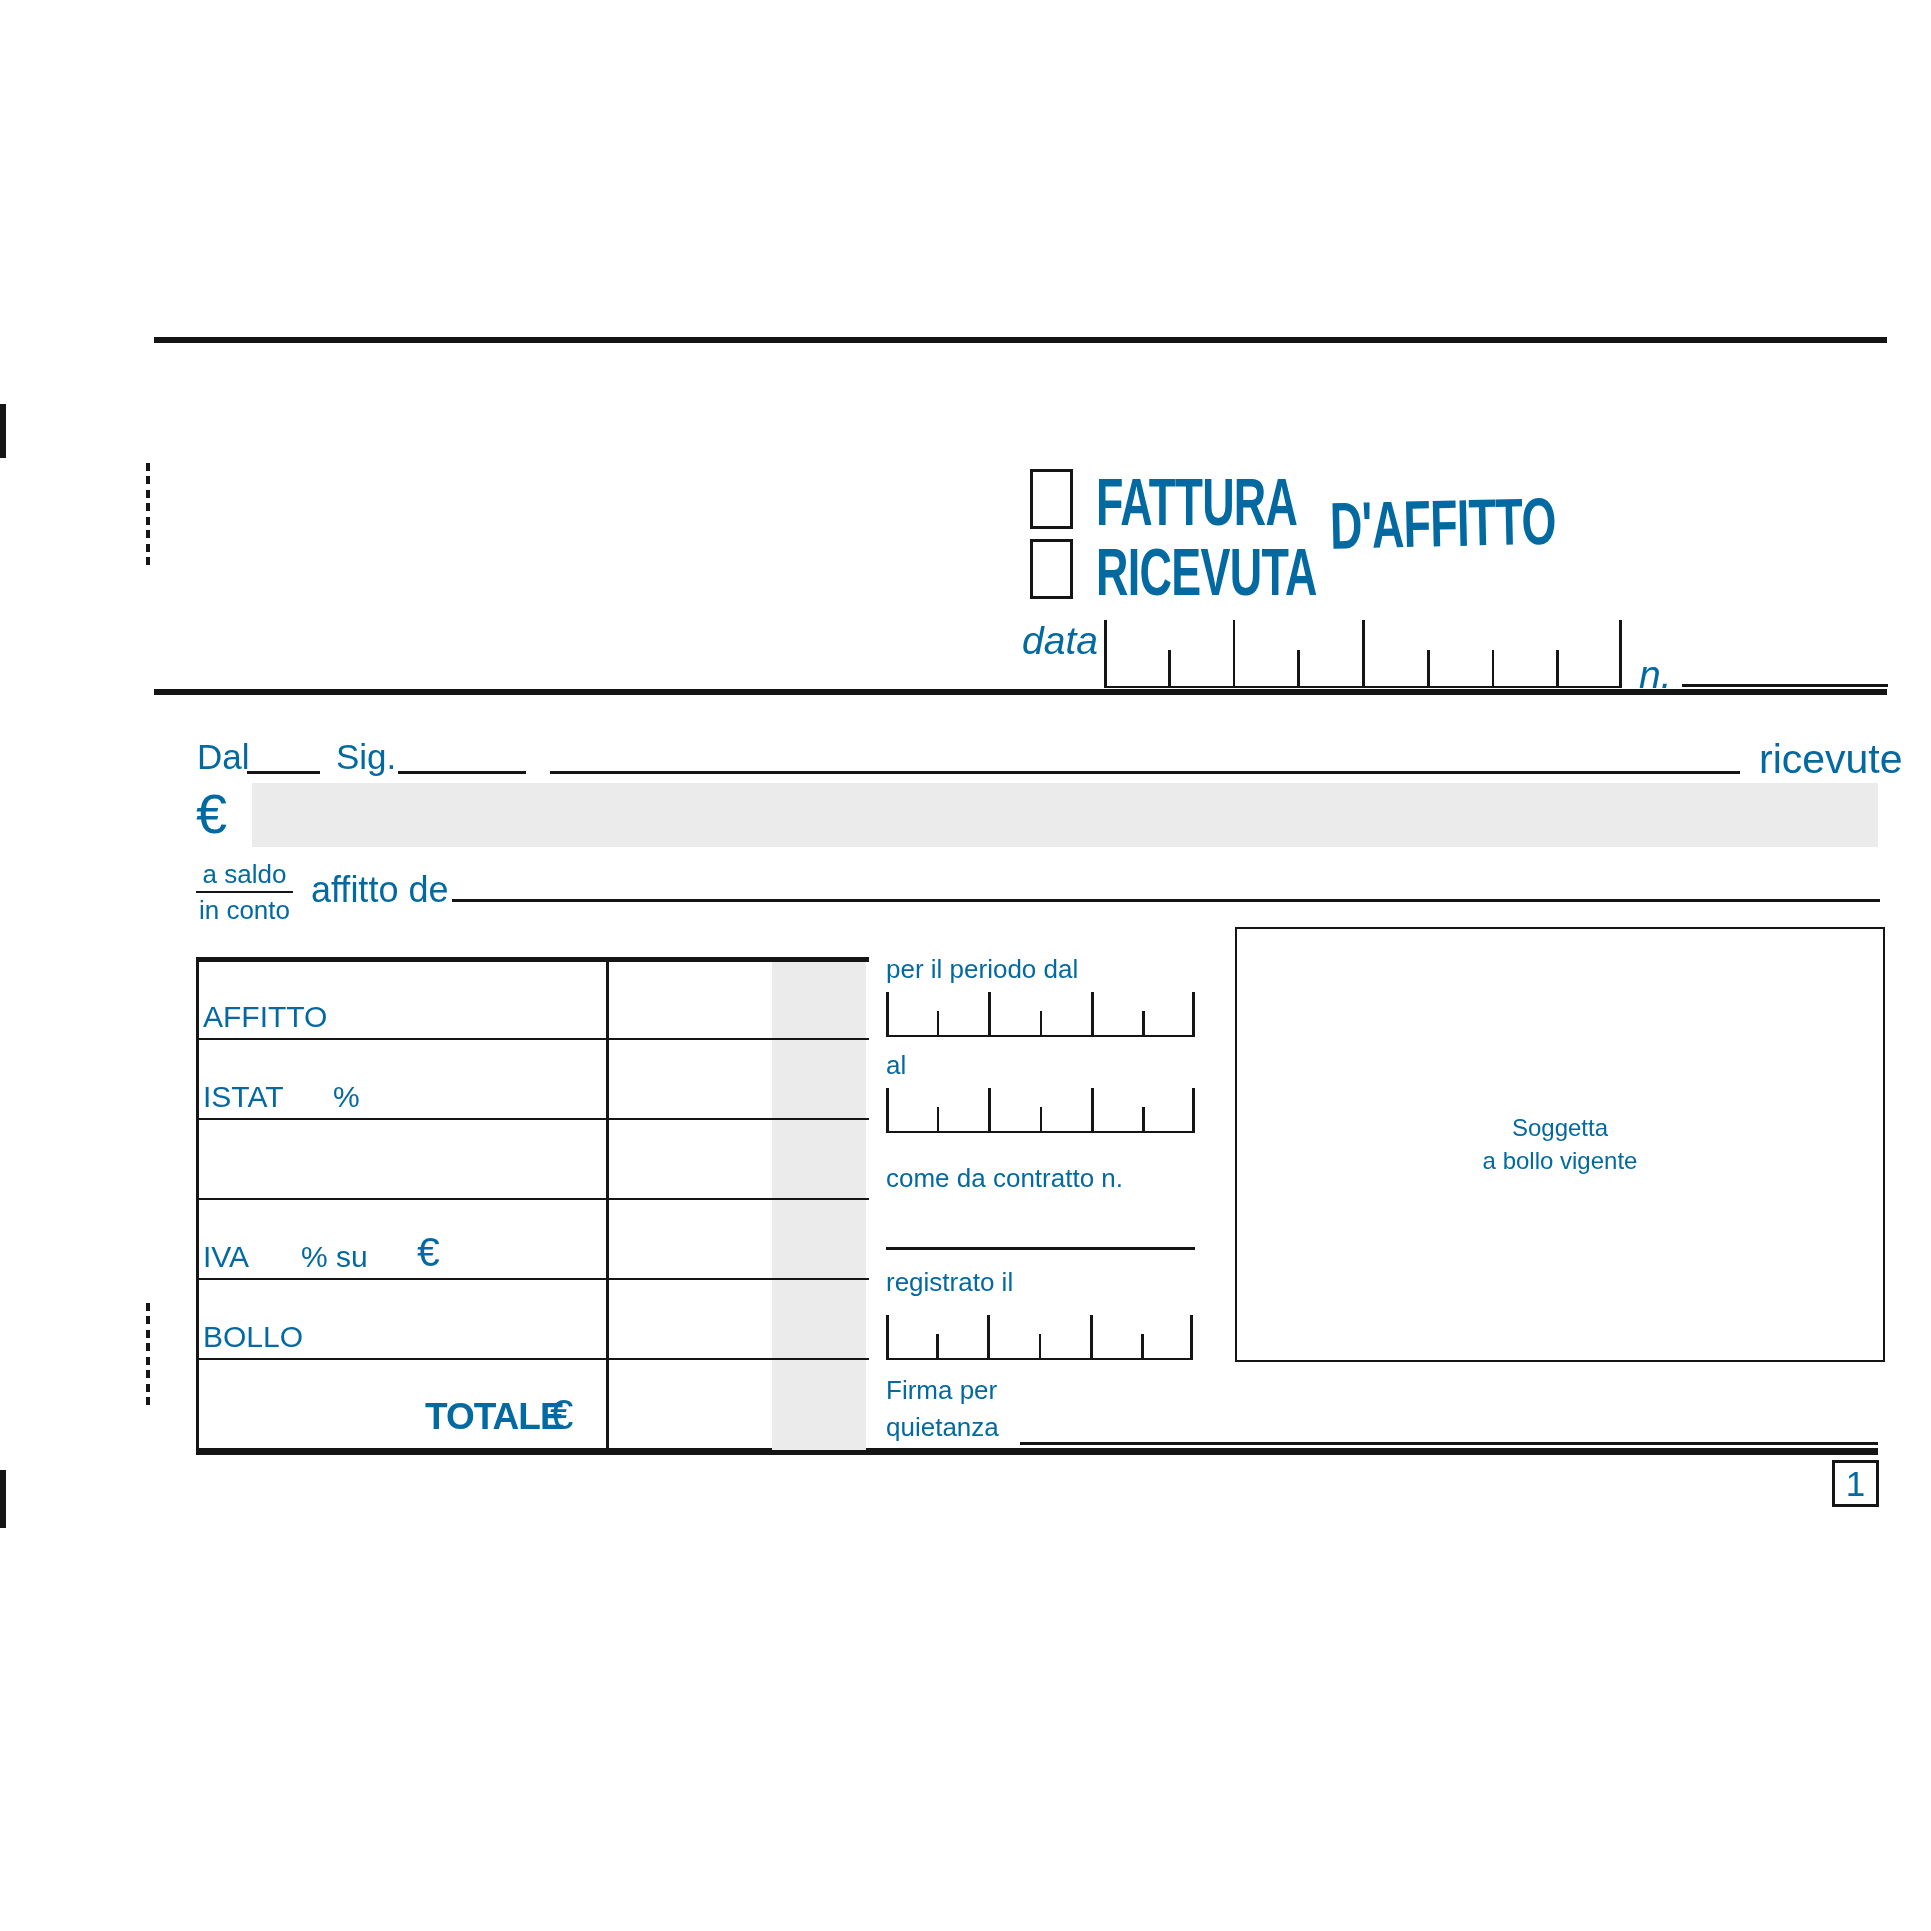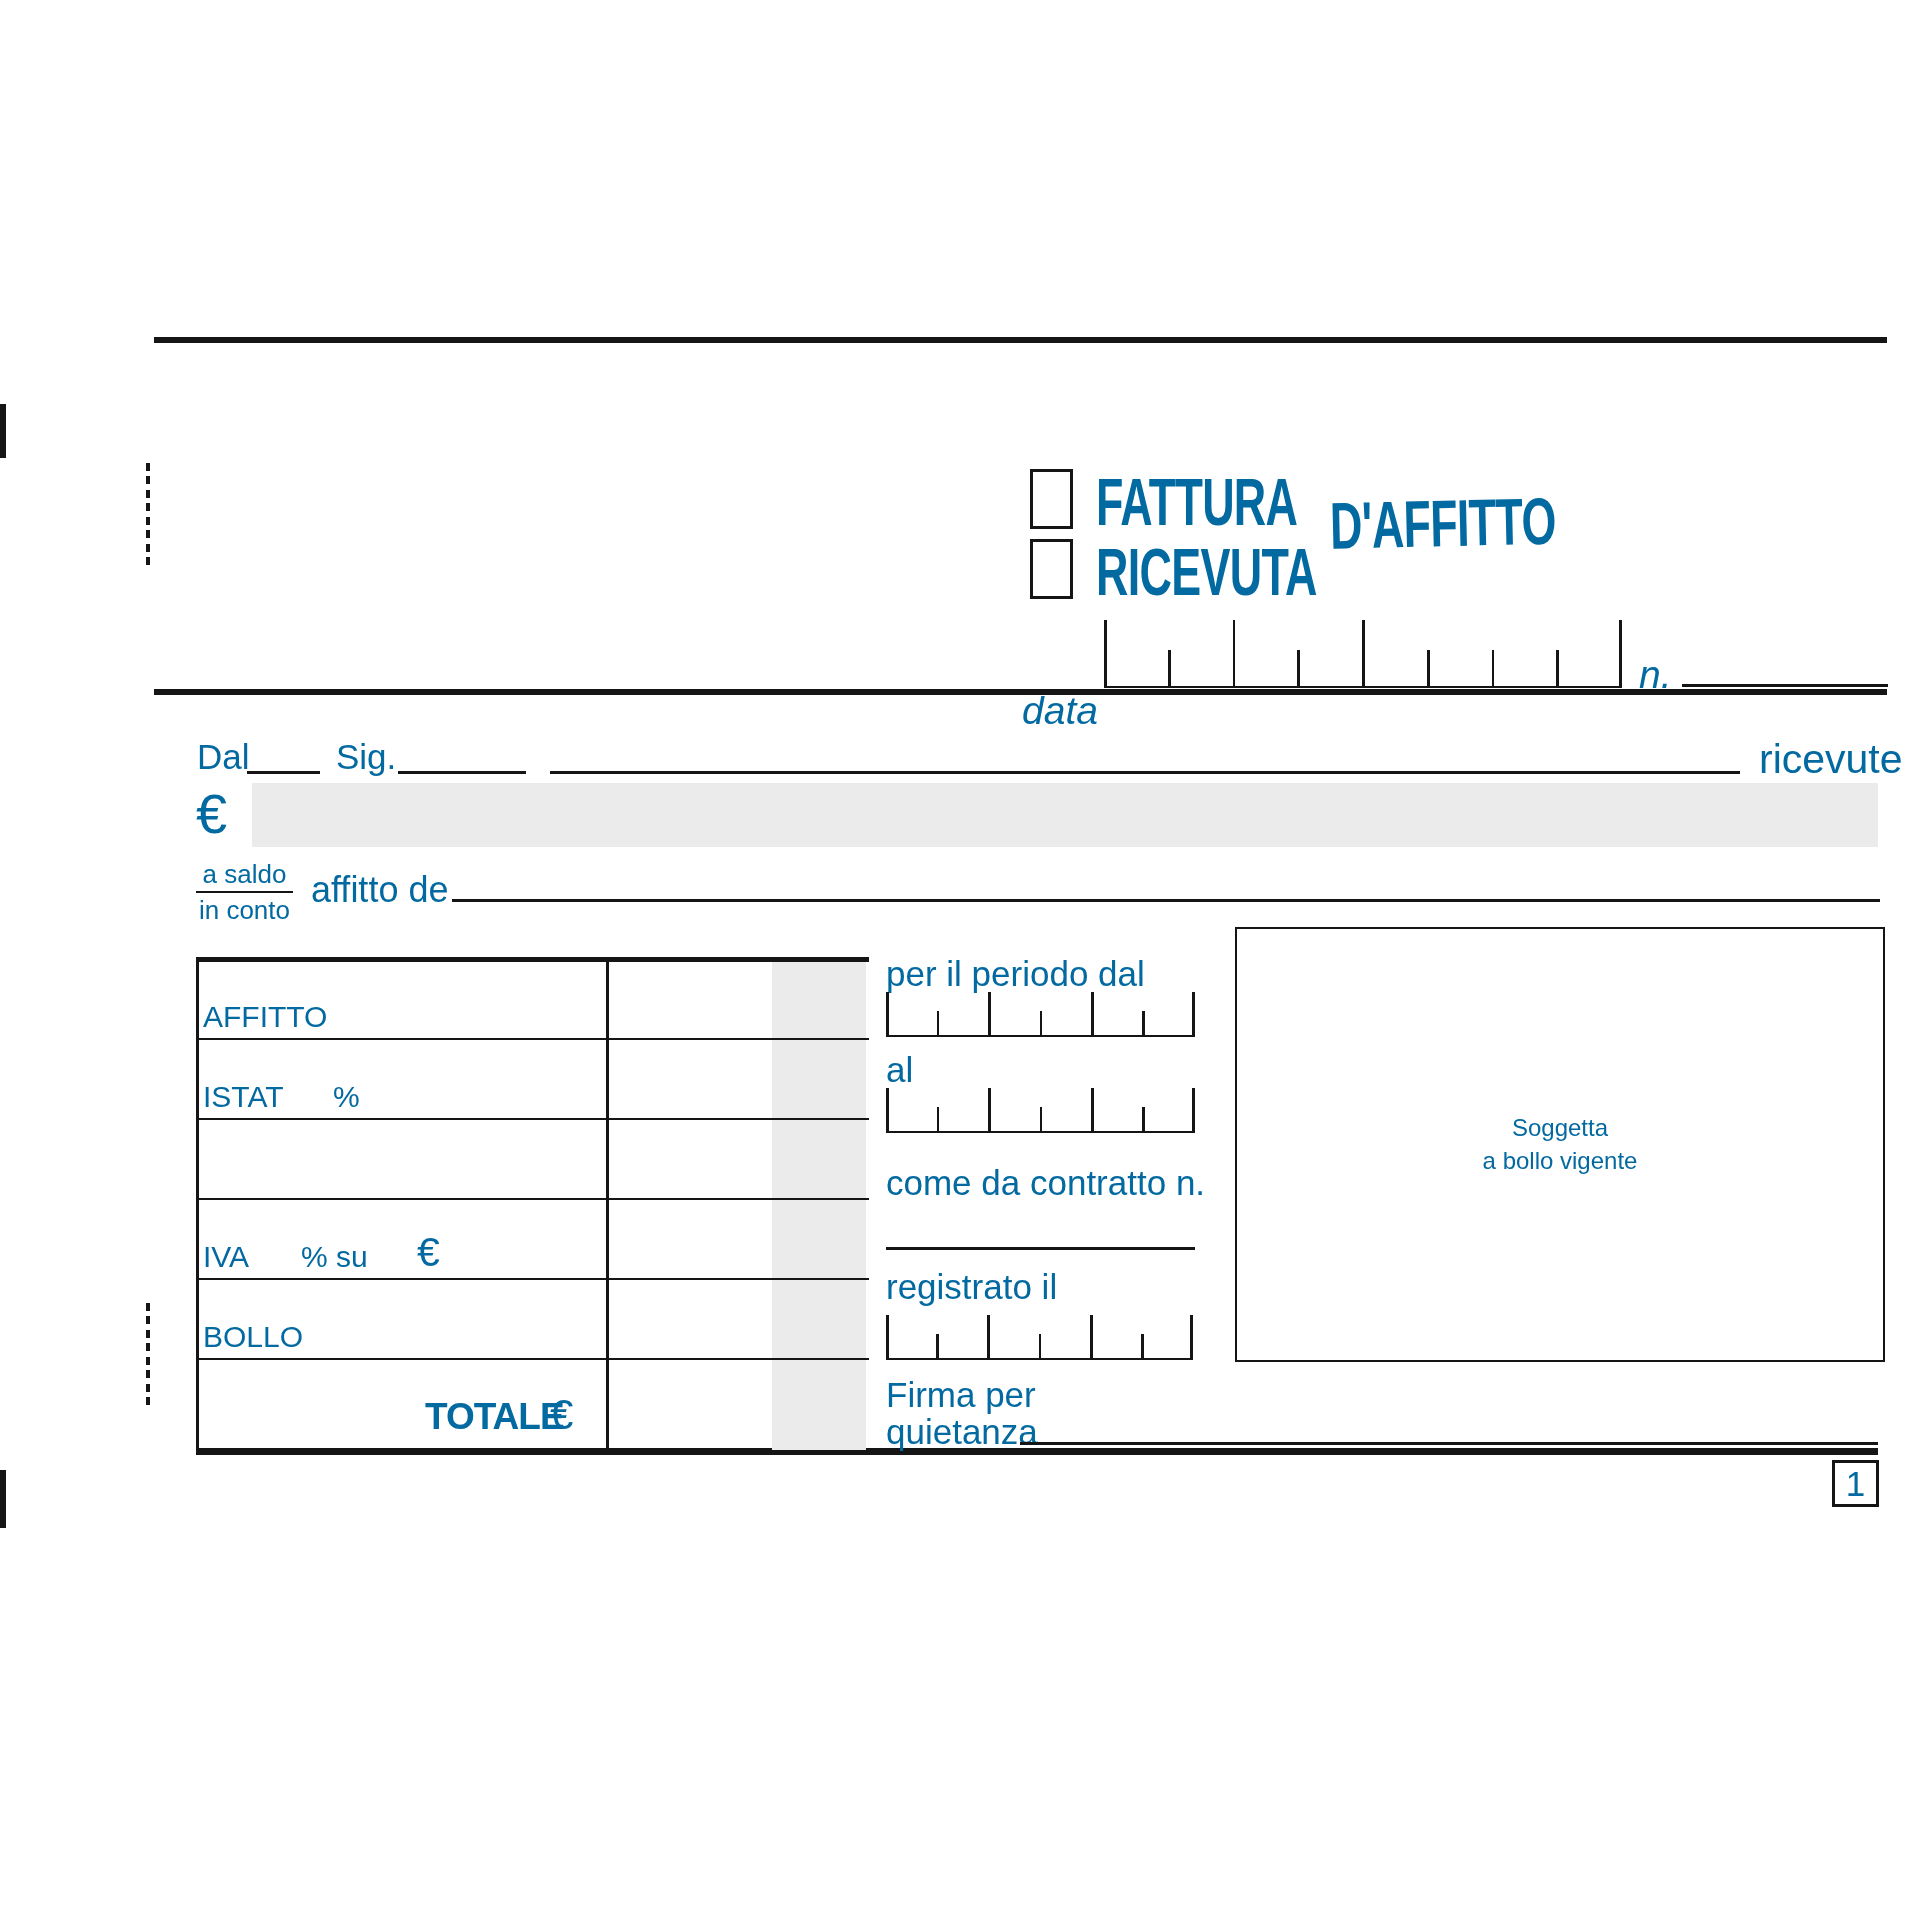--- a/index.html
+++ b/index.html
@@ -2,21 +2,21 @@
 <html><head>
 <meta charset="utf-8">
 <style>
   html,body{margin:0;padding:0;background:#fff;}
   #sheet{position:relative;width:1931px;height:1931px;background:#ffffff;overflow:hidden;
          font-family:Liberation Sans, sans-serif;color:#0369a1;}
   .rule{position:absolute;background:#151515;}
   .lbl{position:absolute;white-space:nowrap;}
   .cond{transform:scaleX(0.68);transform-origin:left top;letter-spacing:-1px;}
   .bigtitle{font-size:66px;font-weight:bold;line-height:1;}
-  .body-lbl{font-size:35px;line-height:1;}
+  .body-lbl{font-size:26px;line-height:1;}
   .tbl-lbl{font-size:30px;line-height:1;}
   .ital{font-style:italic;font-size:39px;line-height:1;}
   .checkbox{position:absolute;width:37px;height:54px;border:3.9px solid #151515;background:#fff;}
   .comb{position:absolute;border-bottom:2.9px solid #151515;}
   .comb .tick{position:absolute;bottom:0;width:2.9px;background:#151515;}
   .grayfill{position:absolute;background:#ebebeb;}
   .stampbox{position:absolute;border:2.9px solid #151515;display:flex;flex-direction:column;
             align-items:center;justify-content:center;text-align:center;font-size:24px;line-height:1.35;}
   .pagebox{position:absolute;border:3.9px solid #151515;display:flex;align-items:center;
            justify-content:center;font-size:35px;}
@@ -37,21 +37,21 @@
   <div class="rule" style="left:154px;top:337px;width:1733px;height:5.8px;"></div>
   <div class="rule" style="left:154px;top:689px;width:1733px;height:5.8px;"></div>
   <div class="rule" style="left:196px;top:1448px;width:1682px;height:6.8px;"></div>
 
   <div class="checkbox" style="left:1030px;top:469px;"></div>
   <div class="lbl bigtitle" style="left:1096px;top:469px;"><span class="cond" style="display:inline-block;">FATTURA</span></div>
   <div class="checkbox" style="left:1030px;top:539px;"></div>
   <div class="lbl bigtitle" style="left:1096px;top:539px;"><span class="cond" style="display:inline-block;">RICEVUTA</span></div>
   <div class="lbl bigtitle" style="left:1330px;top:489px;transform:rotate(-1.3deg);"><span class="cond" style="display:inline-block;">D'AFFITTO</span></div>
 
-  <div class="lbl ital" style="left:1022px;top:691px;">data</div>
+  <div class="lbl ital" style="left:1022px;top:621px;">data</div>
   <div class="comb" style="left:1104px;top:620px;width:518px;height:66px;">
       <div class="tick" style="left: calc(0% + 0px); height: 100%;"></div>
       <div class="tick" style="left: calc(12.5% - 1px); height: 55%;"></div>
       <div class="tick" style="left: calc(25% - 1px); height: 100%;"></div>
       <div class="tick" style="left: calc(37.5% - 1px); height: 55%;"></div>
       <div class="tick" style="left: calc(50% - 1px); height: 100%;"></div>
       <div class="tick" style="left: calc(62.5% - 1px); height: 55%;"></div>
       <div class="tick" style="left: calc(75% - 1px); height: 55%;"></div>
       <div class="tick" style="left: calc(87.5% - 1px); height: 55%;"></div>
       <div class="tick" style="left: calc(100% - 2.9px); height: 100%;"></div>

